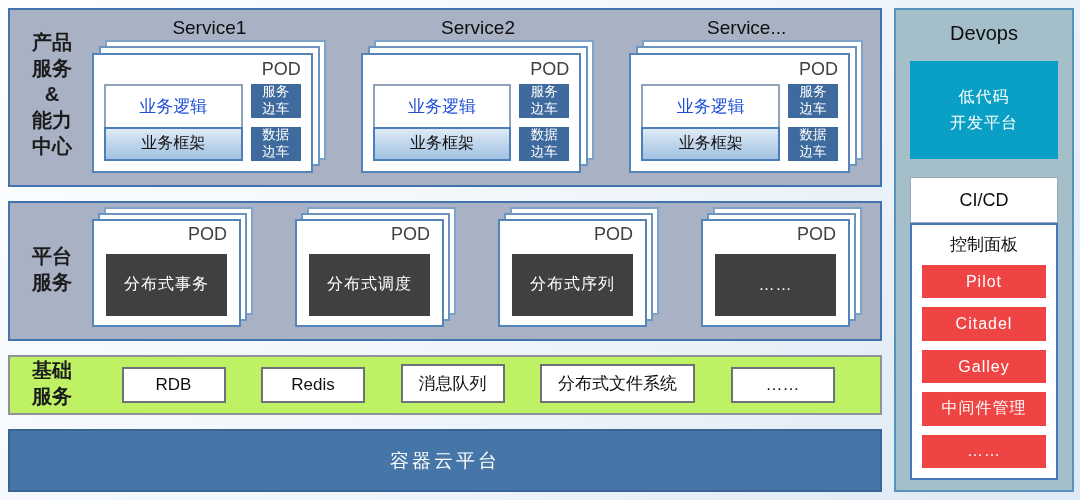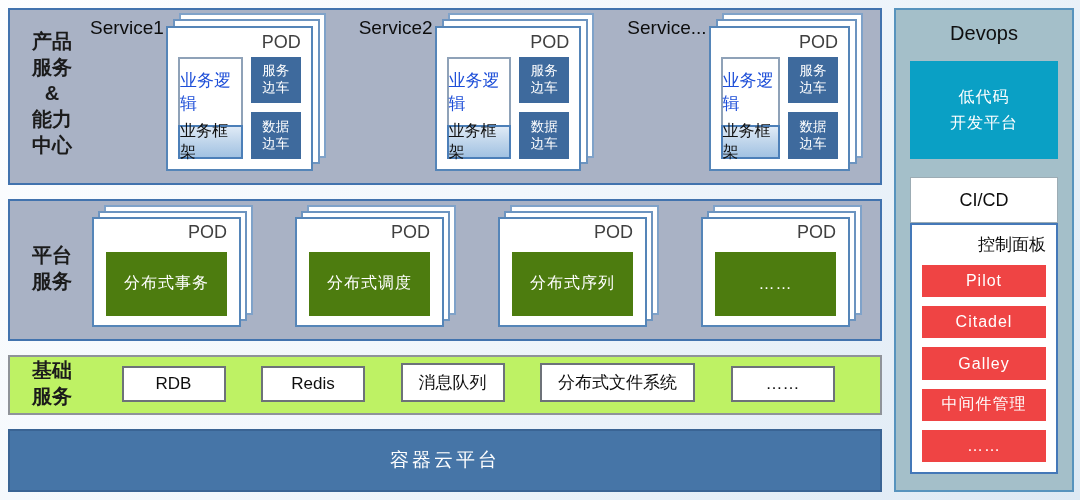--- a/index.html
+++ b/index.html
@@ -26,21 +26,21 @@
   .band-label {
     width: 76px; flex: 0 0 76px;
     display: flex; align-items: center; justify-content: center;
     text-align: center; white-space: pre-line;
     font-size: 20px; font-weight: 600; line-height: 1.3; color: #1b1b1b;
   }
 
   
   .band.product { height: 200px; padding: 4px 14px 10px 4px; }
   .services { flex: 1; display: flex; gap: 30px; }
-  .service { flex: 1; display: flex; flex-direction: row; min-width: 0; }
+  .service { flex: 1; display: flex; flex-direction: column; min-width: 0; }
   .service-title { text-align: center; font-size: 19px; color: #0d0d0d; padding: 3px 0 2px; }
 
   .stack { position: relative; flex: 1; margin: 12px 16px 2px 2px; }
   .stack::before, .stack::after {
     content: ""; position: absolute; inset: 0;
     background: #ffffff; border: 2px solid #7fa2c9;
   }
   .stack::before { transform: translate(13px,-13px); }
   .stack::after  { transform: translate(7px,-7px); border-color: #6c94c0; }
   .card {
@@ -82,21 +82,21 @@
   }
   .p-stack::before { transform: translate(12px,-12px); }
   .p-stack::after  { transform: translate(6px,-6px); border-color: #6c94c0; }
   .p-card {
     position: relative; z-index: 1; height: 100%;
     background: #ffffff; border: 2px solid #5585b8;
     display: flex; flex-direction: column;
     padding: 1px 12px 9px;
   }
   .p-name {
-    flex: 1; margin-top: 5px; background: #4d7c0f; color: #ffffff;
+    flex: 1; margin-top: 5px; background: #404040; color: #ffffff;
     display: flex; align-items: center; justify-content: center;
     font-size: 16px; letter-spacing: 1px;
   }
 
   
   .band.base {
     height: 62px; background: #bef264; border-color: #8f9399;
     align-items: center; padding: 0 14px 4px 4px;
   }
   .base-items { flex: 1; display: flex; justify-content: space-evenly; align-items: flex-end; gap: 4px; }
@@ -111,21 +111,21 @@
     height: 72px; background: #4675a7; border-color: #3a6494;
     align-items: center; justify-content: center;
   }
   .cloud-label { color: #ffffff; font-size: 19px; letter-spacing: 3px; }
 
   
   .devops {
     width: 180px; flex: 0 0 180px;
     background: #a4bfc9; border: 2px solid #5793bd;
     display: flex; flex-direction: column;
-    padding: 6px 14px 16px;
+    padding: 6px 14px 10px;
   }
   .devops-title { text-align: center; font-size: 20px; color: #0f0f0f; padding: 6px 0 16px; }
   .lowcode {
     height: 98px; flex: 0 0 98px;
     background: #0aa0c5; color: #ffffff;
     display: flex; align-items: center; justify-content: center;
     text-align: center; white-space: pre-line;
     font-size: 16px; line-height: 1.6; letter-spacing: 1px;
     margin-bottom: 18px;
   }
@@ -133,21 +133,21 @@
     height: 46px; flex: 0 0 46px;
     background: #ffffff; border: 1px solid #9cacb4;
     display: flex; align-items: center; justify-content: center;
     font-size: 18px; color: #0d0d0d;
   }
   .panel {
     flex: 1; background: #ffffff; border: 2px solid #4478b8;
     display: flex; flex-direction: column; gap: 9px;
     padding: 6px 10px 10px;
   }
-  .panel-title { text-align: right; font-size: 17px; color: #0d0d0d; padding: 2px 0 0; }
+  .panel-title { text-align: center; font-size: 17px; color: #0d0d0d; padding: 2px 0 0; }
   .panel-item {
     flex: 1; background: #ef4444; color: #ffffff;
     display: flex; align-items: center; justify-content: center;
     font-size: 16px; letter-spacing: 1px;
   }
 </style>
 </head>
 <body>
 
 <div class="root">

